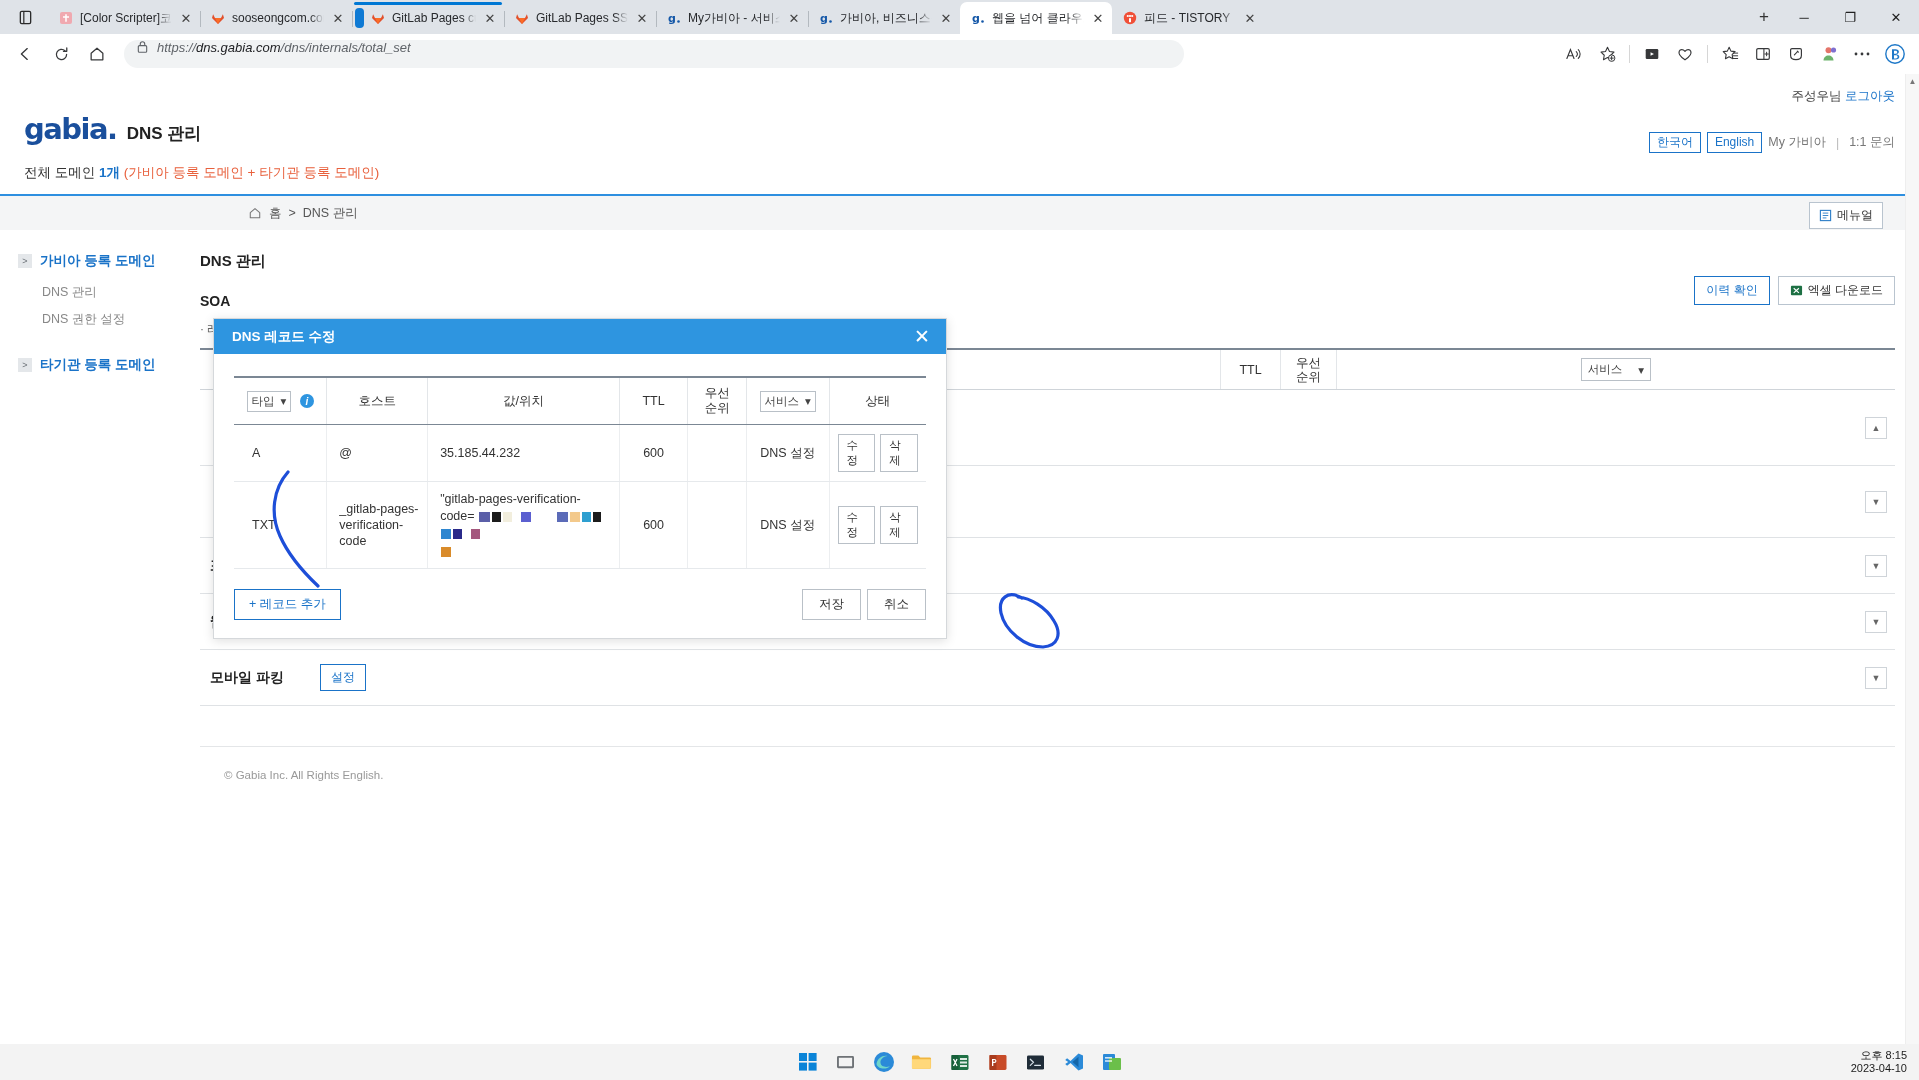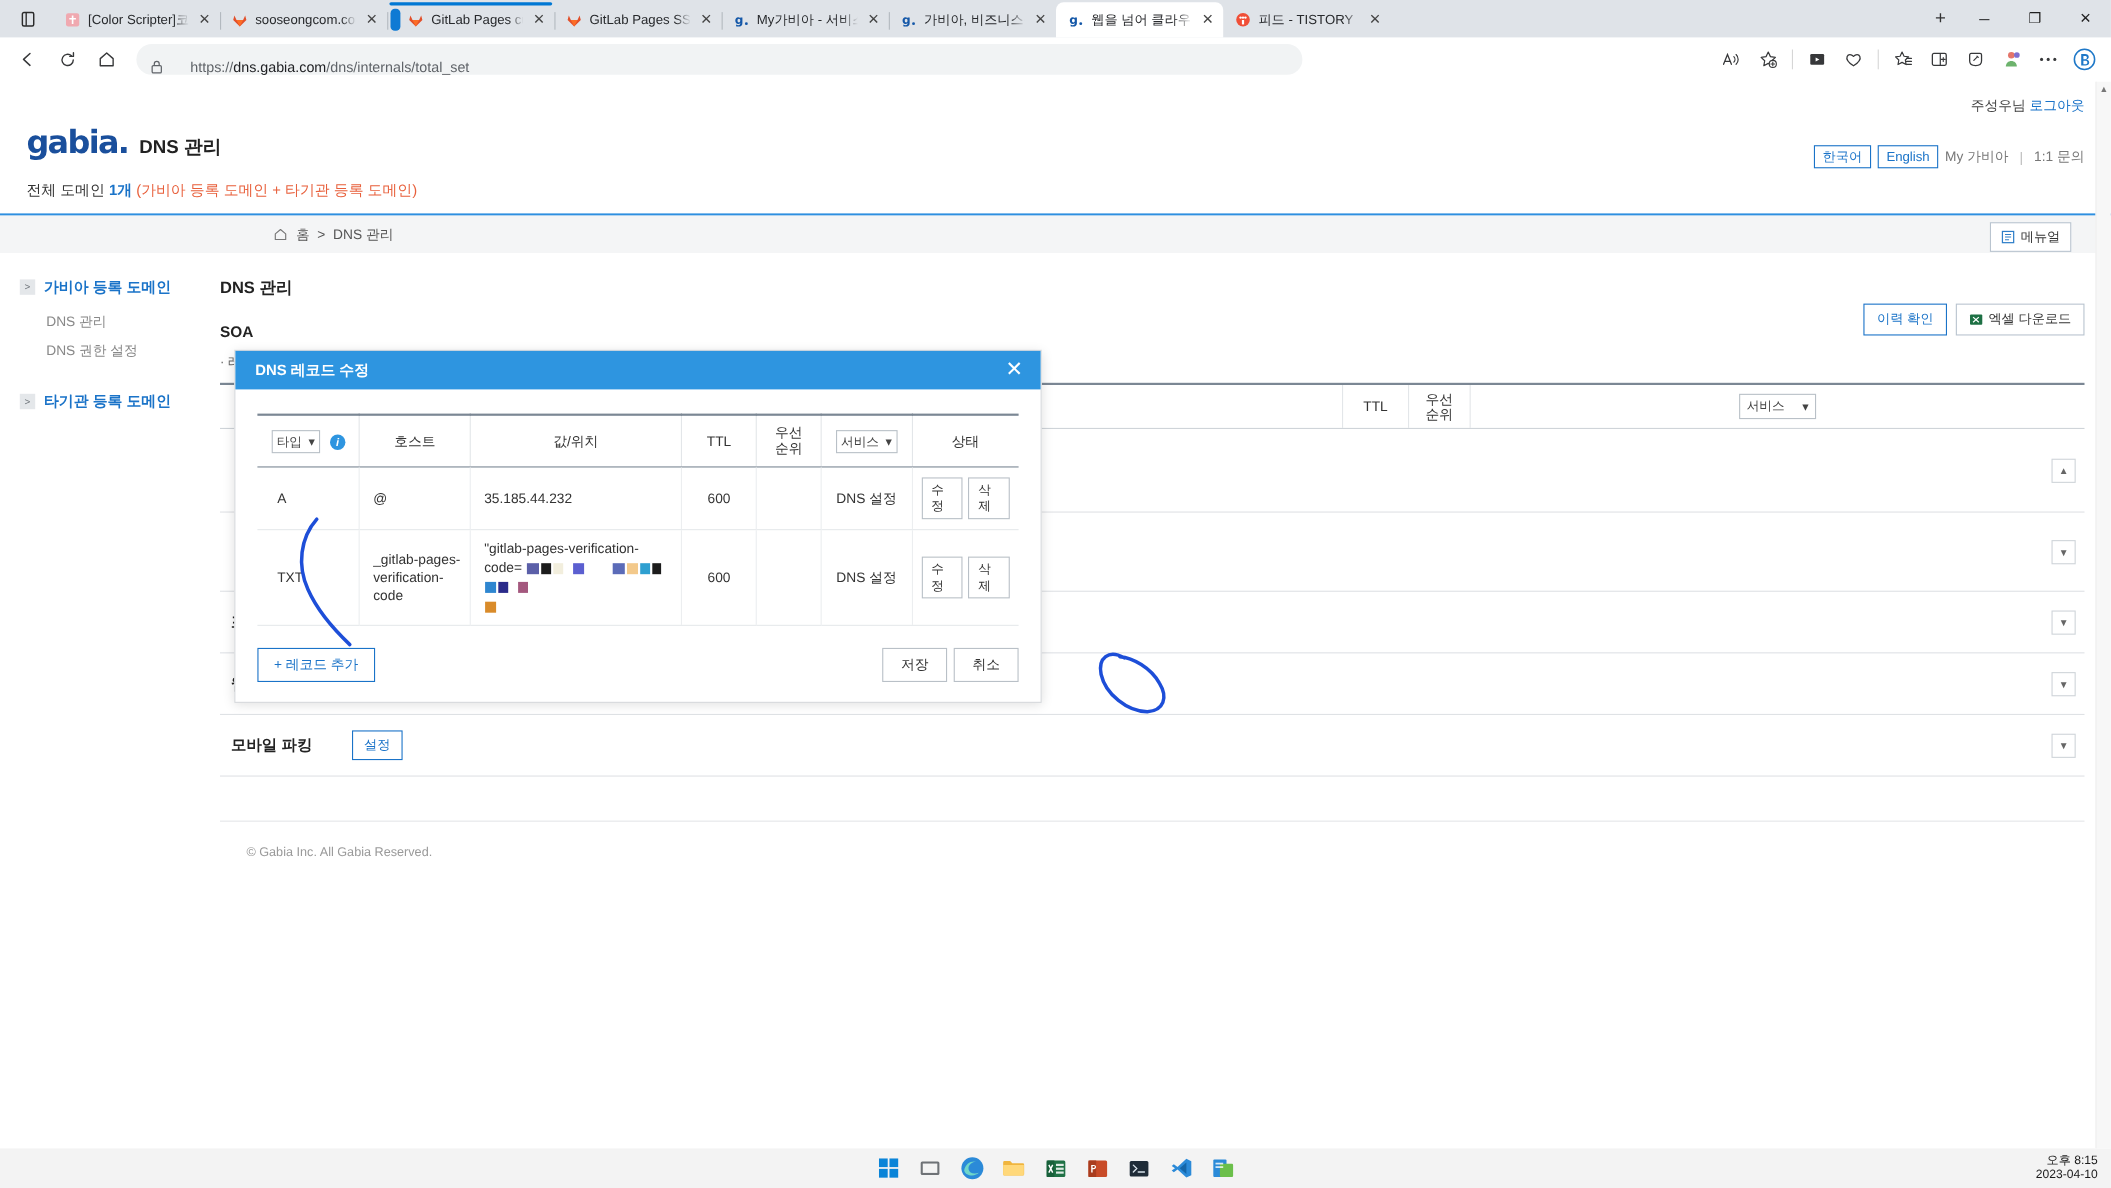--- a/index.html
+++ b/index.html
@@ -41,22 +41,22 @@
   }
   .tab .pill { position:absolute; left:3px; top:6px; width:9px; height:20px; background:#0f7ad4; border-radius:4px; }
   .winctl { margin-left:auto; display:flex; align-items:center; height:34px; }
   .winctl .newtab { width:34px; height:30px; display:flex; align-items:center; justify-content:center; font-size:17px; color:#333; }
   .winctl .wbtn { width:46px; height:34px; display:flex; align-items:center; justify-content:center; font-size:13px; color:#202020; }
 
   .toolbar { height:40px; background:#ffffff; display:flex; align-items:center; padding:0 8px; gap:2px; }
   .tbtn { width:34px; height:30px; display:flex; align-items:center; justify-content:center; color:#37383a; }
   .omnibox {
     flex:1 1 auto; height:28px; background:#f1f3f4; border-radius:14px;
-    display:flex; align-items:flex-end; padding:0 12px; margin:0 8px; gap:24px;
-    font-size:13px; color:#5f6368; max-width:1060px;
+    display:flex; align-items:flex-start; padding:0 12px; margin:0 8px; gap:8px;
+    font-size:13px; color:#5f6368; max-width:1060px;font-style:italic;
   }
   .omnibox .urlText { color:#5f6368; font-size:13px; }
   .omnibox .urlText b { color:#202124; font-weight:400; }
   .tbar-right { margin-left:auto; display:flex; align-items:center; gap:1px; }
   .tbar-right .tbtn { width:32px; }
   .vsep { width:1px; height:18px; background:#d6d6d6; margin:0 5px; }
 
   
   .page { position:relative; height:calc(1080px - 34px - 40px - 36px); background:#fff; overflow:hidden; }
   .scrollbar {
@@ -488,21 +488,21 @@
             <span class="setbtn">설정</span>
             <span class="chev">▼</span>
           </div>
           <div class="panel-row">
             <span class="plabel">모바일 파킹</span>
             <span class="setbtn">설정</span>
             <span class="chev">▼</span>
           </div>
         </div>
 
-        <div class="footer">© Gabia Inc. All Gabia Reserved.</div>
+        <div class="footer">© Gabia Inc. All Rights English.</div>
       </div>
     </div>
 
     <div class="modal">
       <div class="modal-head">
         <span class="modal-title">DNS 레코드 수정</span>
         <span class="modal-x">✕</span>
       </div>
       <div class="modal-body">
         <table class="mtable">

